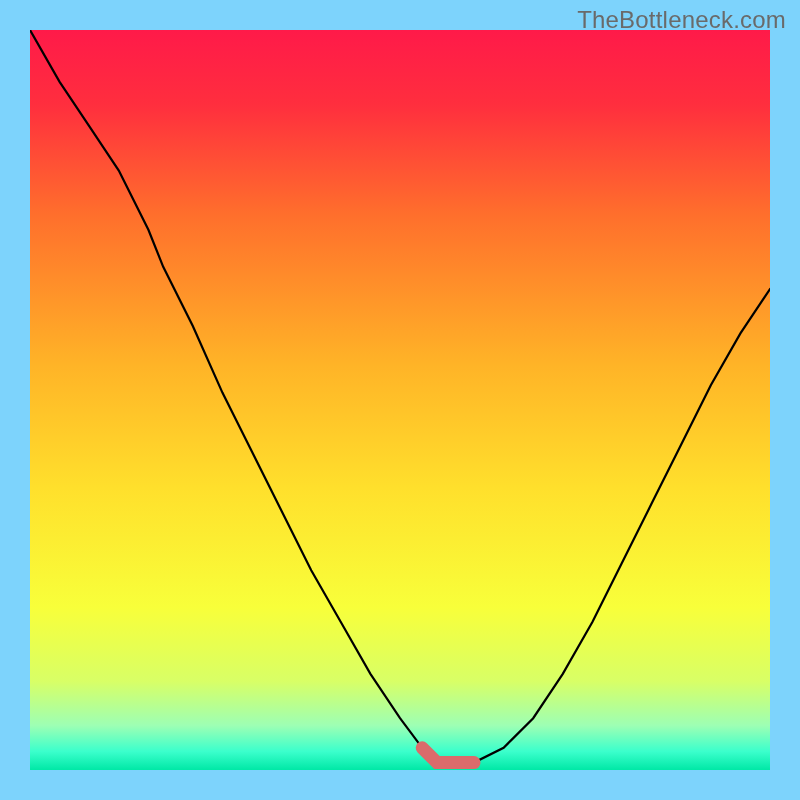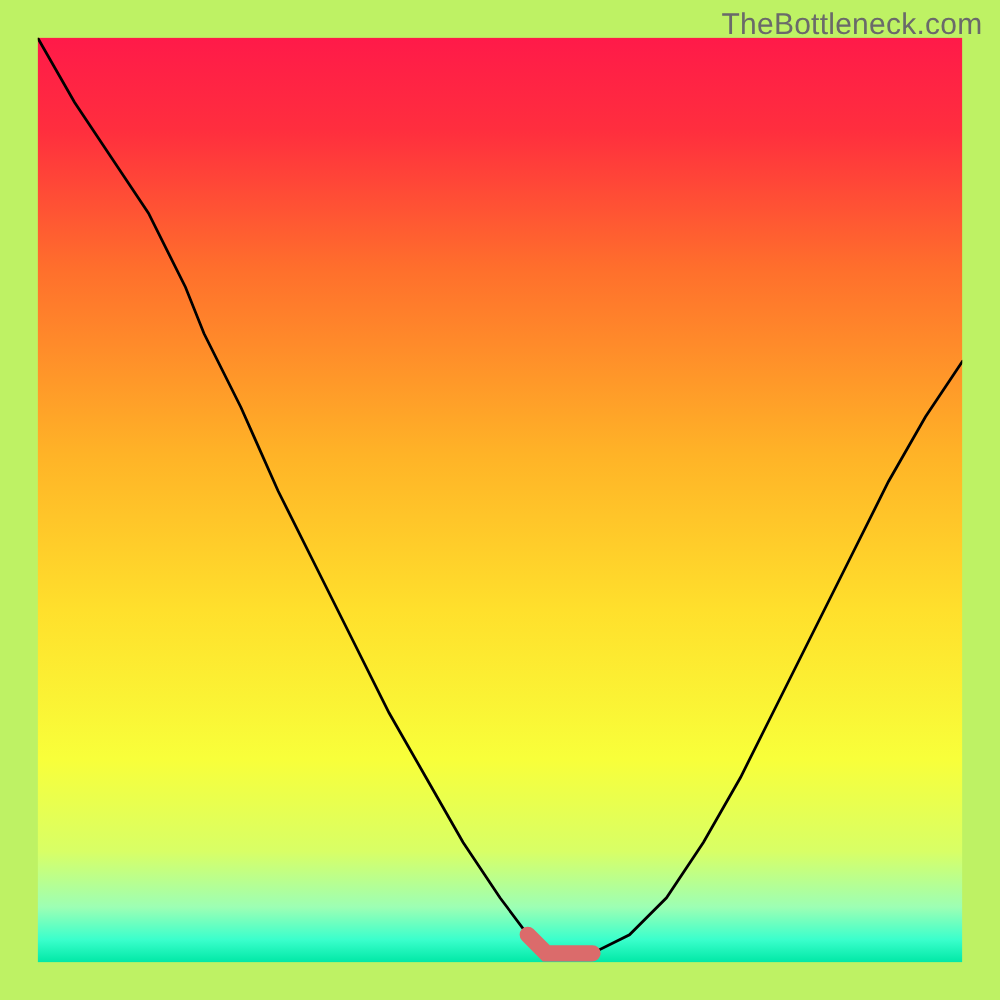--- a/index.html
+++ b/index.html
@@ -8,21 +8,21 @@
     width: 800px;
     height: 800px;
     background: #000;
     overflow: hidden;
     font-family: Arial, Helvetica, sans-serif;
   }
   .frame {
     position: relative;
     width: 800px;
     height: 800px;
-    background: #bef264;
+    background: #7dd3fc;
   }
   .watermark {
     position: absolute;
     top: 6px;
     right: 14px;
     color: #6a6a6a;
     font-size: 24px;
     font-weight: 400;
     letter-spacing: 0.2px;
     z-index: 10;

